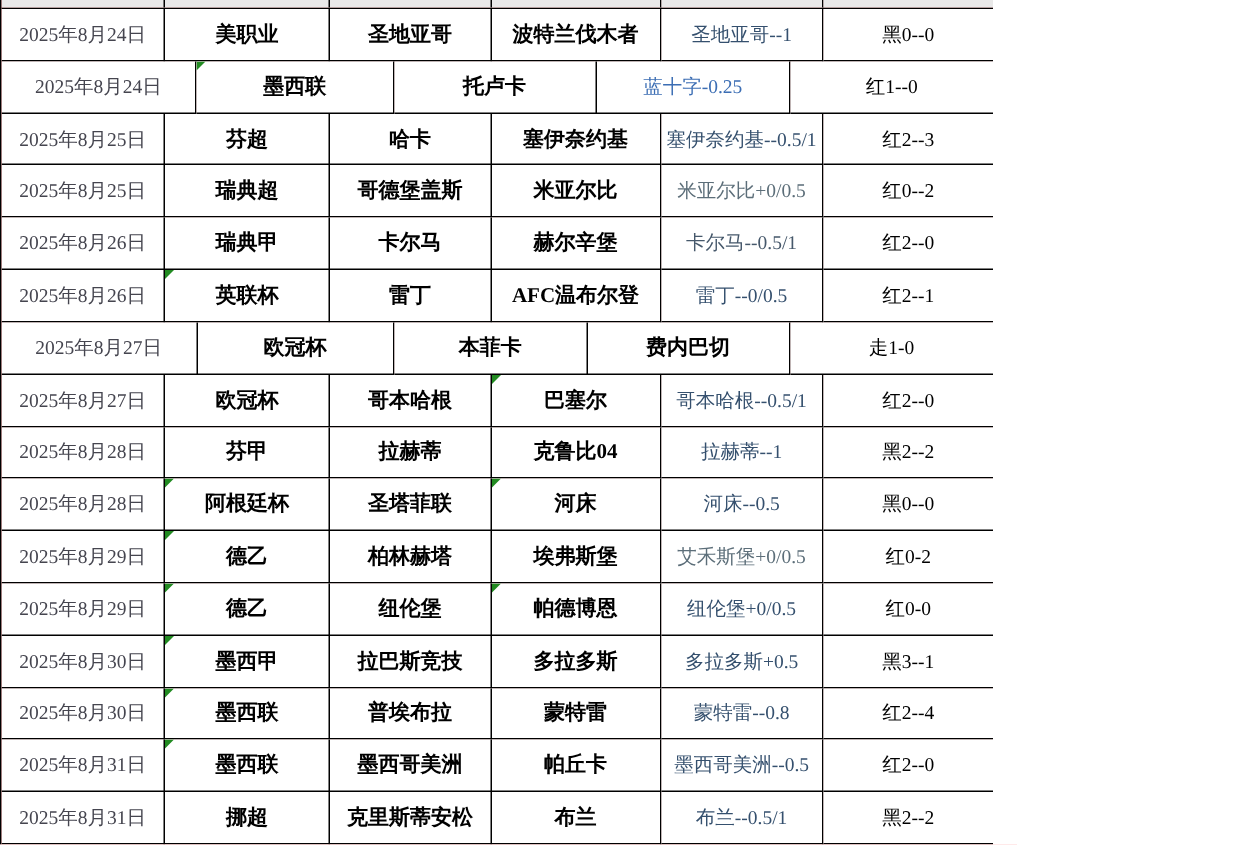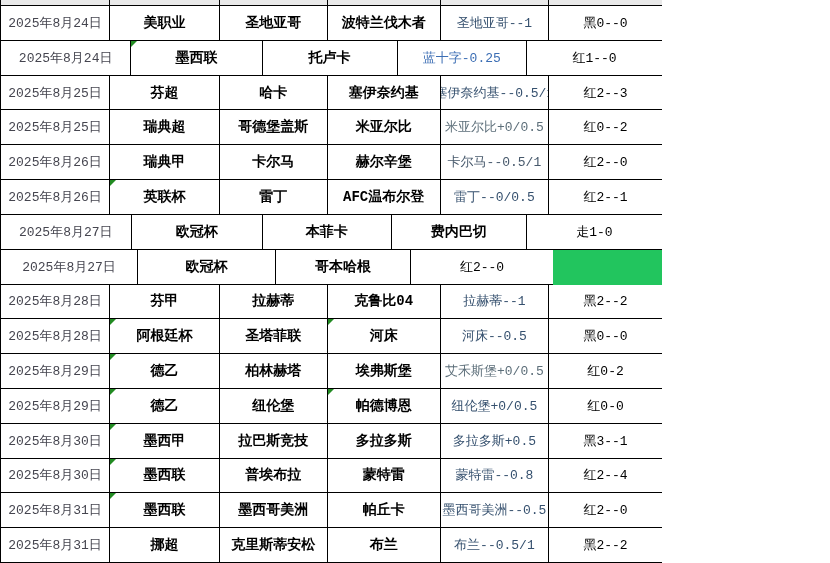--- a/index.html
+++ b/index.html
@@ -1,22 +1,22 @@
 <!DOCTYPE html>
 <html style="--marker-color: #228B22;"><head>
 <meta charset="utf-8">
 <style>
   html,body{margin:0;padding:0;background:#fff;}
   .sheet{
     width:662px;height:563px;
     box-sizing:border-box;
     border-left:1px solid #000;
-    font-family:Liberation Mono, monospace;
+    font-family:Liberation Serif, serif;
     overflow:hidden;
-    background:#22c55e;
+    background:#fca5a5;
   }
   
   .topstrip{
     height:5px;display:flex;
     border-bottom:1px solid #000;
   }
   .topstrip .seg{
     box-sizing:border-box;height:100%;
     background:#e9e9e9;
     border-right:1px solid #000;
@@ -209,20 +209,27 @@
 
   <div class="row">
     <div class="cell c1 date">2025年8月27日</div>
     <div class="cell c2 bold league">
 
       <span class="txt">欧冠杯</span>
     </div>
     <div class="cell c3 bold">
       <span class="txt">哥本哈根</span>
     </div>
+    <div class="cell c4 bold away">
+      <span class="marker"></span>
+      <span class="txt">巴塞尔</span>
+    </div>
+    <div class="cell c5 handicap" style="color: rgb(53, 80, 110);">
+      <span class="txt">哥本哈根--0.5/1</span>
+    </div>
     <div class="cell c6 result">
       <span class="txt">红2--0</span>
     </div>
   </div>
 
   <div class="row">
     <div class="cell c1 date">2025年8月28日</div>
     <div class="cell c2 bold league">
 
       <span class="txt">芬甲</span>

